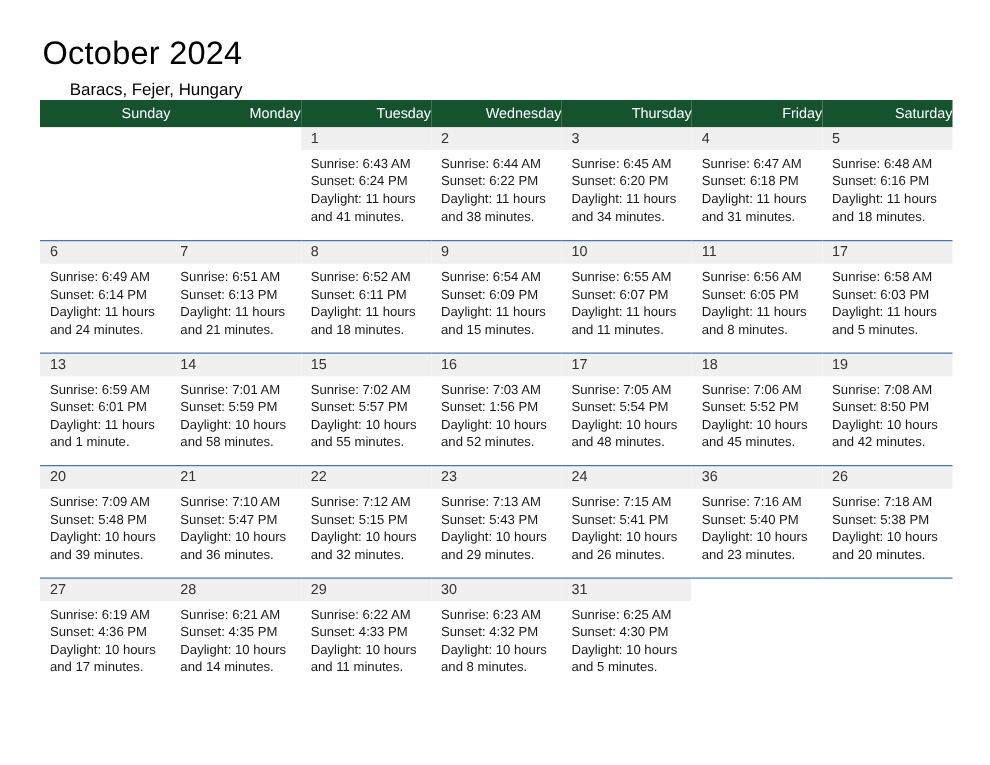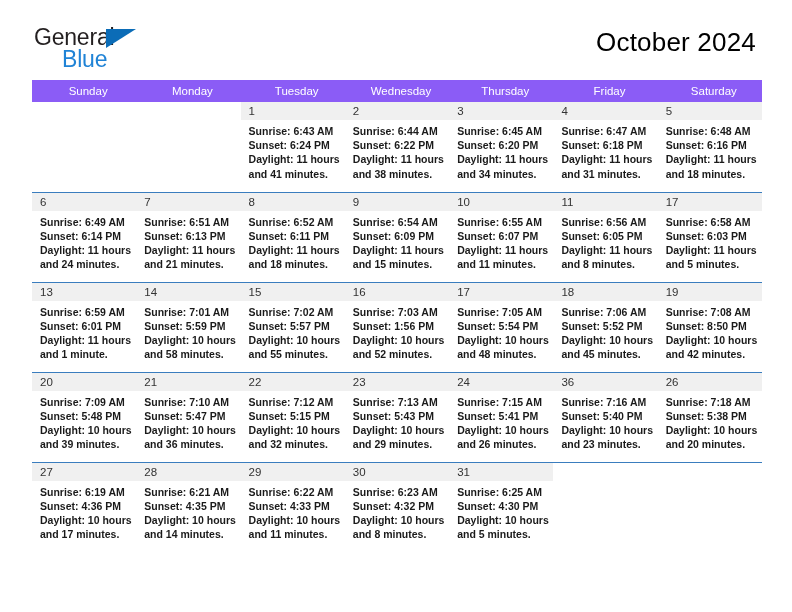--- a/index.html
+++ b/index.html
@@ -87,25 +87,25 @@
   }
 
   
   .calendar {
     margin: 0 30px 0 32px;
     border-collapse: collapse;
     table-layout: fixed;
     width: 730px;
   }
   .calendar th {
-    background: #8b5cf6;
+    background: #14532d;
     color: #ffffff;
     font-size: 11.5px;
     font-weight: normal;
-    text-align: center;
+    text-align: right;
     padding: 5px 0 5px 8px;
     height: 19px;
     box-sizing: border-box;
     border: none;
   }
   .calendar col {
     width: 104.28px;
   }
 
   .calendar td {
@@ -135,41 +135,36 @@
     line-height: 12px;
   }
   .cell-blank .daynum {
     background: #ffffff;
   }
   .details {
     padding: 4px 6px 0 8px;
     font-size: 10.5px;
     line-height: 14.2px;
     color: #1a1a1a;
-    font-weight: bold;
   }
   .details div {
     white-space: nowrap;
   }
 </style>
 </head>
 <body>
 
 <div class="page">
 
   <div class="top-bar">
 
-    <div class="logo">
-      <span class="logo-general">General</span>
-      <span class="logo-tri"></span>
-      <span class="logo-blue">Blue</span>
-    </div>
 
     <div class="title-block">
       <h1 class="cal-title">October 2024</h1>
+      <p class="cal-subtitle">Baracs, Fejer, Hungary</p>
     </div>
 
   </div>
 
   <table class="calendar">
     <colgroup>
       <col>
         <col>
         <col>
         <col>

